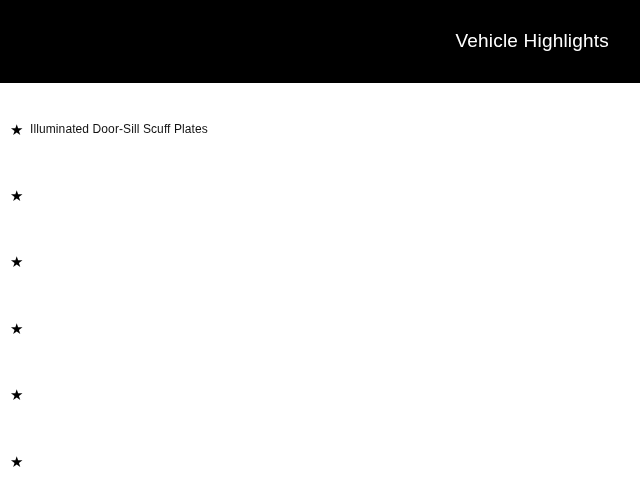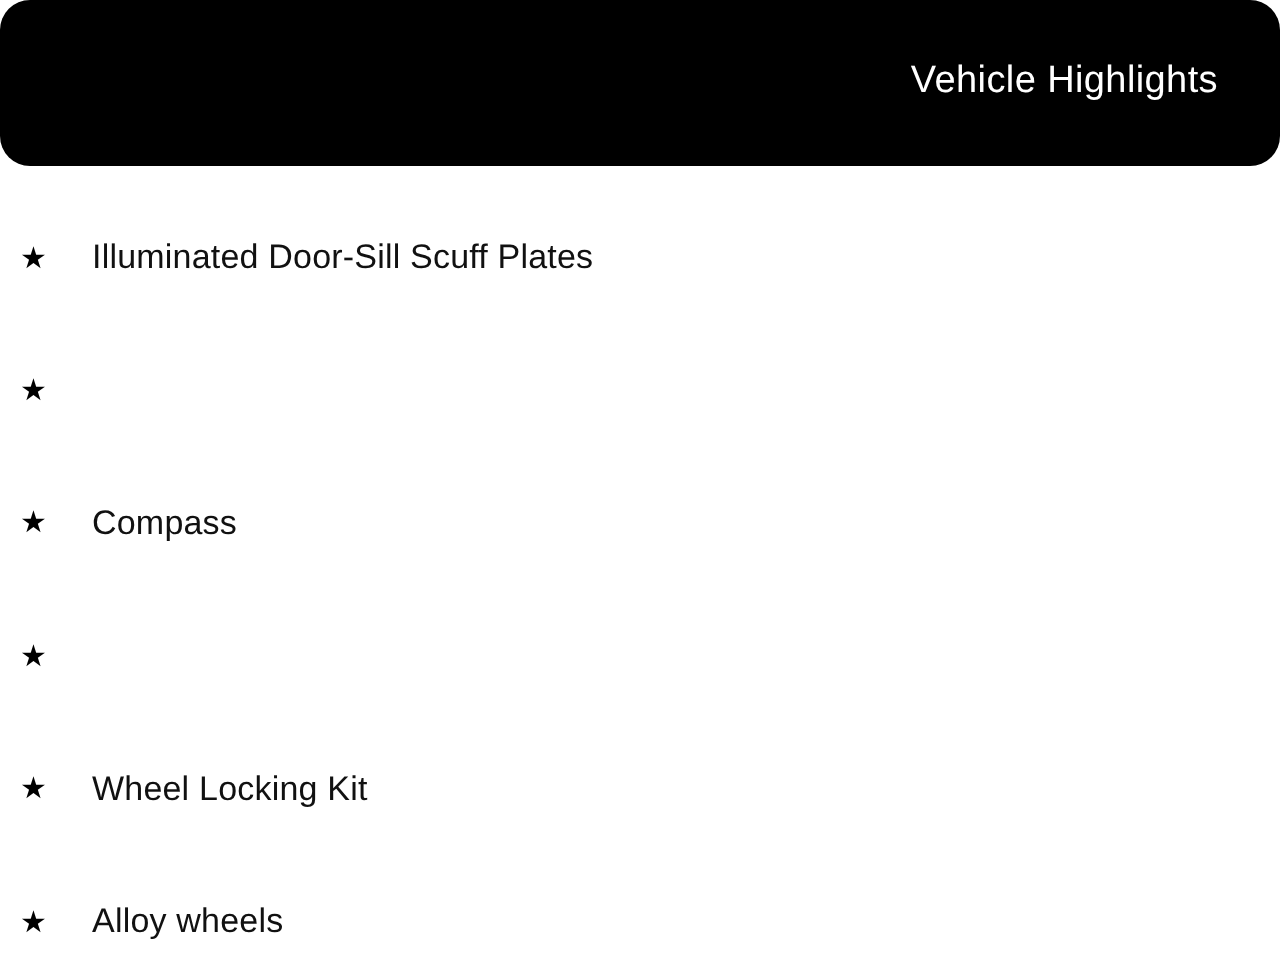--- a/index.html
+++ b/index.html
@@ -20,21 +20,20 @@
     background: #ffffff;
   }
   .header-bar {
     position: absolute;
     top: 0;
     left: 0;
     width: 640px;
     height: 83px;
     background: #000000;
     box-sizing: border-box;
-    border-radius: 15px;
   }
   .header-title {
     position: absolute;
     right: 31px;
     top: 30px;
     color: #ffffff;
     font-size: 19px;
     line-height: 22px;
     letter-spacing: 0.2px;
     white-space: nowrap;
@@ -58,26 +57,25 @@
   .bullet-star {
     flex: 0 0 auto;
     width: 20px;
     font-size: 15px;
     line-height: 1;
     color: #000000;
     text-align: left;
   }
   .item-label {
     flex: 1 1 auto;
-    font-size: 17px;
+    font-size: 12px;
     line-height: 20px;
     color: #111111;
     letter-spacing: 0.1px;
     white-space: nowrap;
-    margin-left: 16px;
   }
 </style>
 </head>
 <body>
 
 <div class="page">
 
   <div class="header-bar">
     <div class="header-title">Vehicle Highlights</div>
   </div>
@@ -88,32 +86,29 @@
       <span class="bullet-star">★</span>
       <span class="item-label">Illuminated Door-Sill Scuff Plates</span>
     </li>
 
     <li class="highlight-item">
       <span class="bullet-star">★</span>
     </li>
 
     <li class="highlight-item">
       <span class="bullet-star">★</span>
-      <span class="item-label">Compass</span>
     </li>
 
     <li class="highlight-item">
       <span class="bullet-star">★</span>
     </li>
 
     <li class="highlight-item">
       <span class="bullet-star">★</span>
-      <span class="item-label">Wheel Locking Kit</span>
     </li>
 
     <li class="highlight-item">
       <span class="bullet-star">★</span>
-      <span class="item-label">Alloy wheels</span>
     </li>
 
   </ul>
 
 </div>
 
 </body></html>

